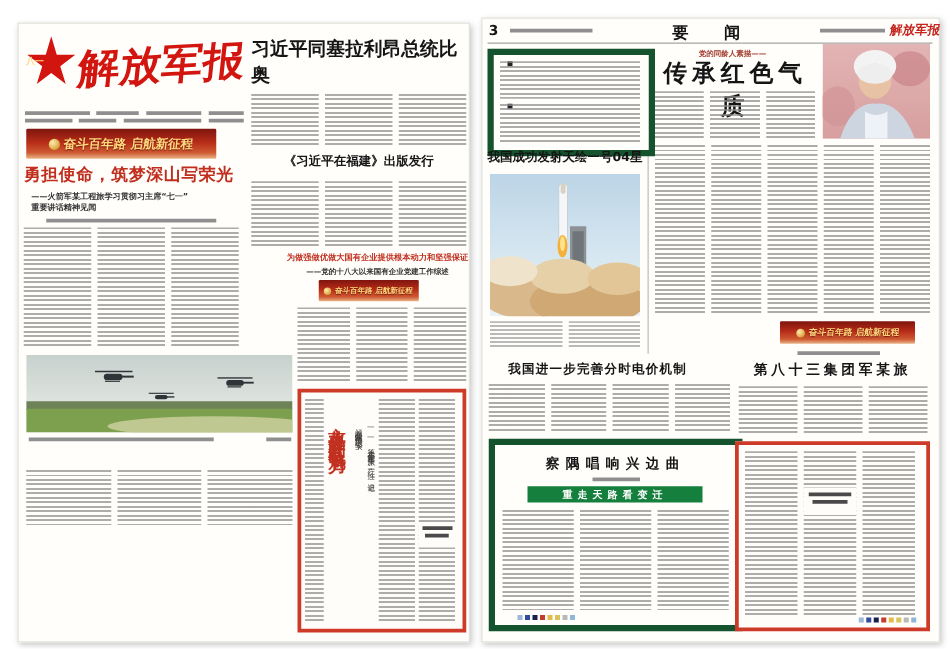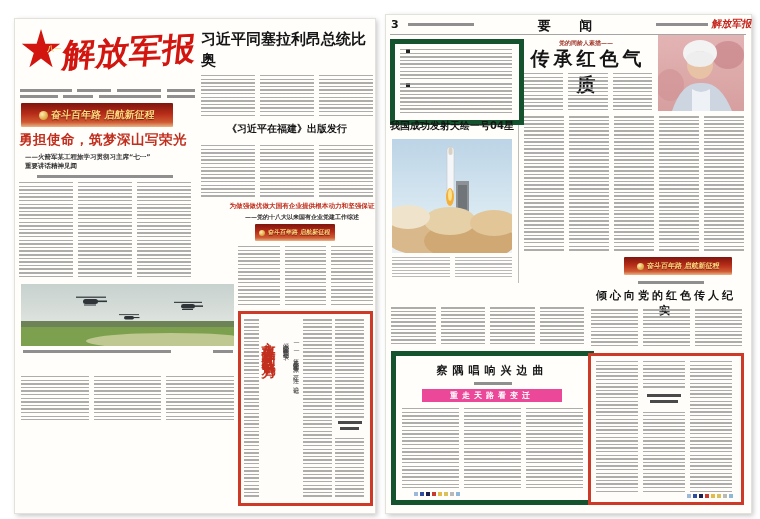--- a/index.html
+++ b/index.html
@@ -19,35 +19,35 @@
   .h-black{font-weight:bold;color:#151515;}
   .h-red{font-weight:bold;color:#c02e1e;}
   .ctr{text-align:center;}
   
   .mast{font-family:"DejaVu Serif","Liberation Serif",serif;font-weight:bold;color:#d2150e;
         font-size:33px;line-height:58px;text-align:center;transform:skewX(-9deg) rotate(-3deg);white-space:nowrap;}
   .mastmini{font-family:"DejaVu Serif","Liberation Serif",serif;font-weight:bold;color:#c5251c;
         font-size:10px;transform:skewX(-9deg);white-space:nowrap;}
   .star{position:absolute;inset:0;background:#d2150e;
         clip-path:polygon(50% 0%,61% 35%,98% 35%,68% 57%,79% 91%,50% 70%,21% 91%,32% 57%,2% 35%,39% 35%);}
-  .embtxt{position:absolute;left:0;right:0;top:15px;text-align:right;color:#ffd978;font-size:7px;font-weight:bold;}
+  .embtxt{position:absolute;left:0;right:0;top:15px;text-align:left;color:#ffd978;font-size:7px;font-weight:bold;}
   
   .banner{background:linear-gradient(180deg,#7e150e,#b72c18 45%,#cf5a33 80%,#e9b488);
           display:flex;align-items:center;justify-content:center;gap:3px;border-radius:1px;}
   .banner .emb{width:9px;height:9px;border-radius:50%;flex:0 0 auto;
           background:radial-gradient(circle at 35% 35%,#ffeab0,#d9a43c 70%,#a8751f);}
   .banner span{color:#ffd97d;font-weight:bold;transform:skewX(-6deg);white-space:nowrap;
           text-shadow:0 1px 1px rgba(70,0,0,.65);}
   
   .vtitle{writing-mode:vertical-rl;text-orientation:upright;font-weight:bold;color:#c2301f;
           font-size:14px;letter-spacing:3px;line-height:18px;}
   .vsub{writing-mode:vertical-rl;text-orientation:upright;font-size:6px;color:#3d3d3d;line-height:8px;letter-spacing:1px;}
   .redbox{border:3px solid #cd3a28;background:#fffdfa;}
   .thinbox{border:5px solid #14532d;background:#fffefb;}
-  .tag{background:#ec4899;color:#fff;font-weight:bold;text-align:center;}
+  .tag{background:#15803d;color:#fff;font-weight:bold;text-align:center;}
   .dots{display:flex;gap:2px;}
   .dots b{width:4px;height:4px;display:block;}
   .vrule{border-left:1px solid #bdbdbd;}
   .hrule{border-top:1px solid #a5a5a5;}
   .sq{position:absolute;width:4px;height:4px;background:#222;}
   .bayilogo{background:linear-gradient(180deg,#fdf4ec,#f6ddc9);border:1px solid #d98a70;
             color:#b3261e;font-weight:bold;font-style:italic;text-align:center;}
 </style>
 </head>
 <body>
@@ -212,20 +212,21 @@
         <ellipse cx="58" cy="82" rx="26" ry="14" fill="#e6d0a8"></ellipse>
         <ellipse cx="16" cy="78" rx="22" ry="12" fill="#efe3cb"></ellipse>
         <ellipse cx="102" cy="84" rx="24" ry="13" fill="#e2c697"></ellipse>
       </svg>
     </div>
     <div class="cols" style="left:6px;top:242px;width:120px;height:22px">
       <i class="ftl"></i>
       <i class="ftl"></i>
     </div>
 
+    <div class="abs h-black ctr" style="left:14px;top:273px;width:156px;font-size:10px;letter-spacing:1px">我国进一步完善分时电价机制</div>
     <div class="cols" style="left:5px;top:292px;width:193px;height:38px">
       <i class="ft"></i>
       <i class="ft"></i>
       <i class="ft"></i>
       <i class="ft"></i>
     </div>
 
     <div class="abs thinbox" style="left:5px;top:336px;width:193px;height:144px">
       <div class="abs h-black ctr" style="left:10px;top:7px;width:173px;font-size:11px;letter-spacing:5px">察隅唱响兴边曲</div>
       <i class="bar abs" style="left:78px;top:26px;width:38px"></i>
@@ -279,21 +280,21 @@
       <i class="ft"></i>
       <i class="ft"></i>
     </div>
 
     <div class="banner abs" style="left:238px;top:242px;width:108px;height:18px">
       <b class="emb" style="width:7px;height:7px"></b>
       <span style="font-size:7px">奋斗百年路 启航新征程</span>
     </div>
 
     <i class="bar abs" style="left:252px;top:266px;width:66px"></i>
-    <div class="abs h-black ctr" style="left:205px;top:273px;width:150px;font-size:11px;letter-spacing:3px">倾心向党的红色传人纪实</div>
+    <div class="abs h-black ctr" style="left:205px;top:273px;width:150px;font-size:11px;letter-spacing:3px">第八十三集团军某旅</div>
     <div class="cols" style="left:205px;top:294px;width:151px;height:38px">
       <i class="ft"></i>
       <i class="ft"></i>
       <i class="ft"></i>
     </div>
 
     <div class="abs redbox" style="left:202px;top:338px;width:150px;height:146px">
       <i class="ft abs" style="left:5px;top:5px;width:42px;height:132px"></i>
       <i class="ft abs" style="left:52px;top:5px;width:42px;height:132px"></i>
       <i class="ft abs" style="left:99px;top:5px;width:42px;height:132px"></i>

